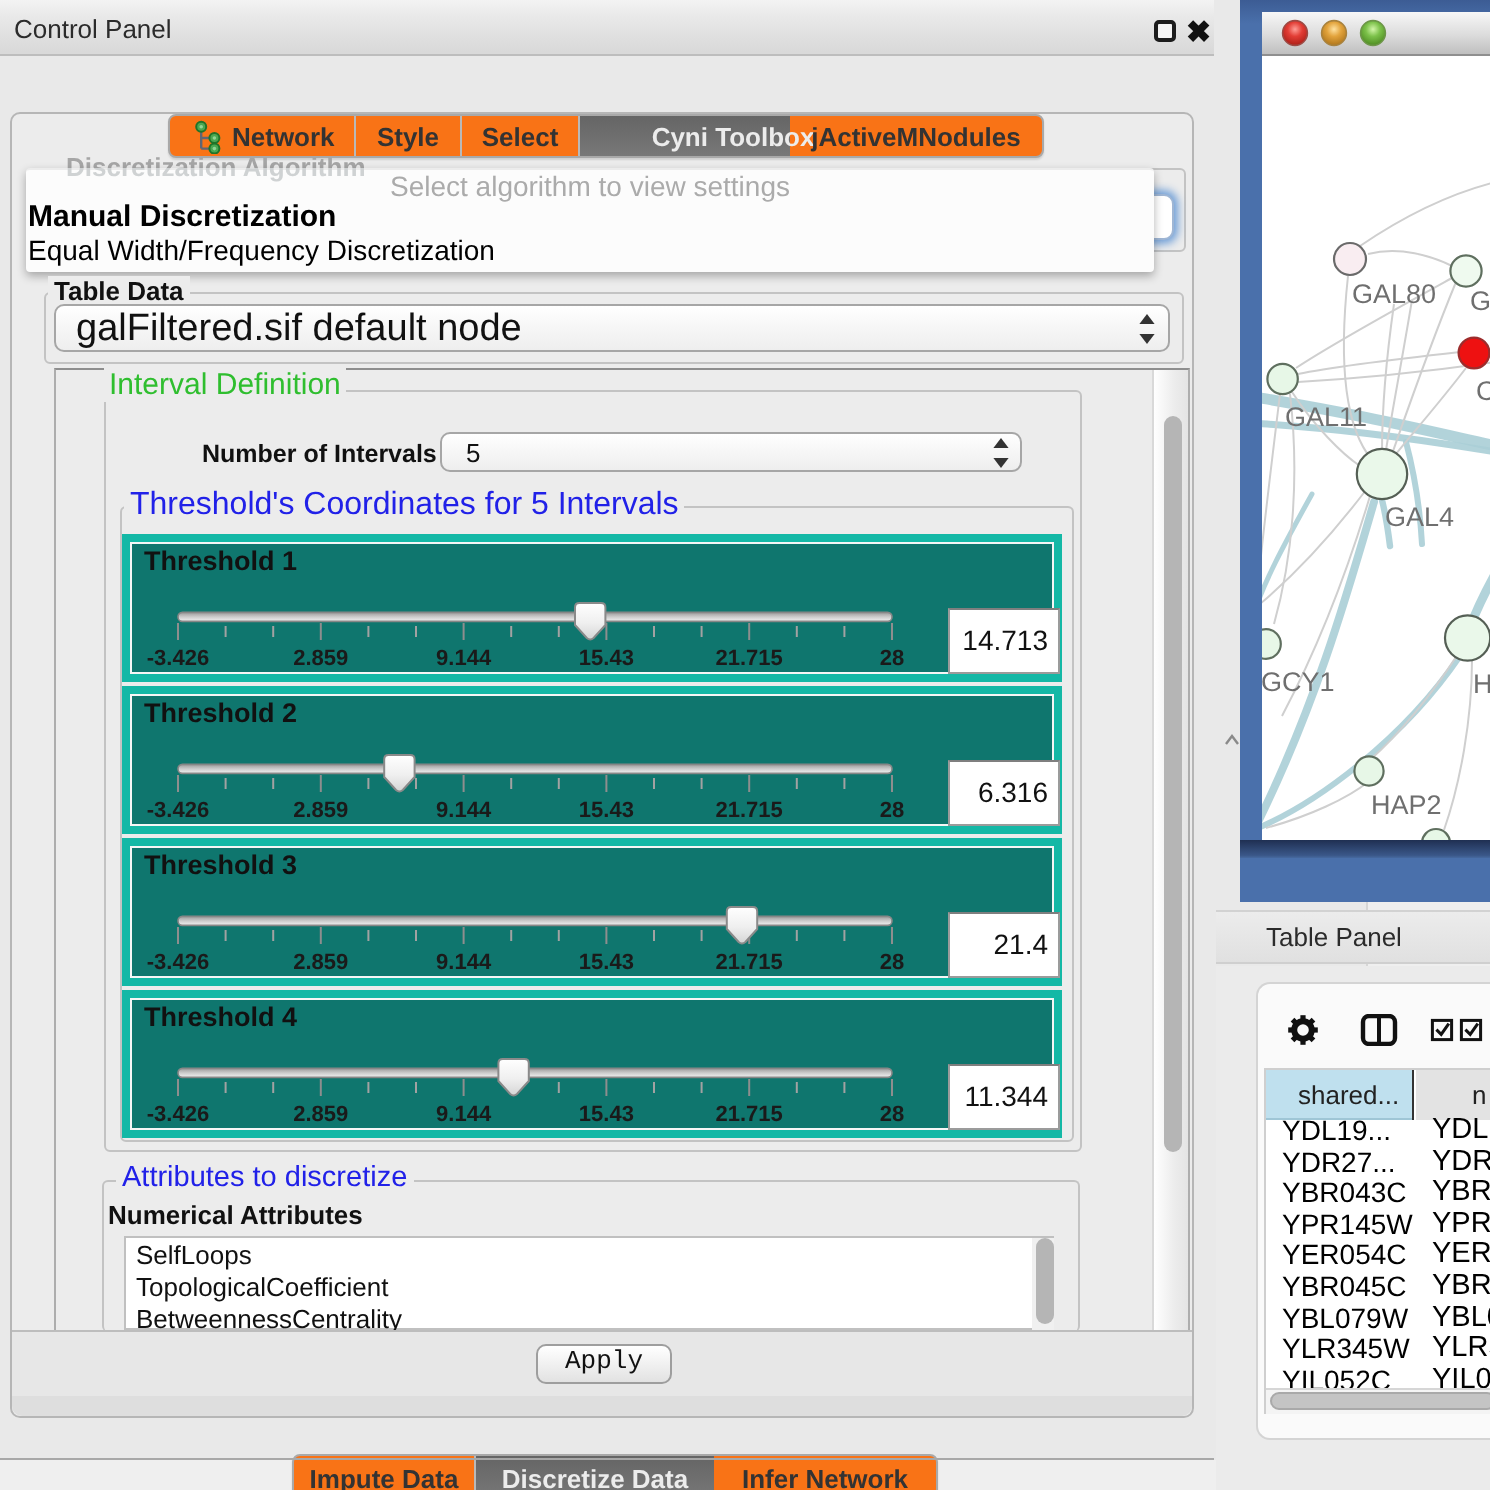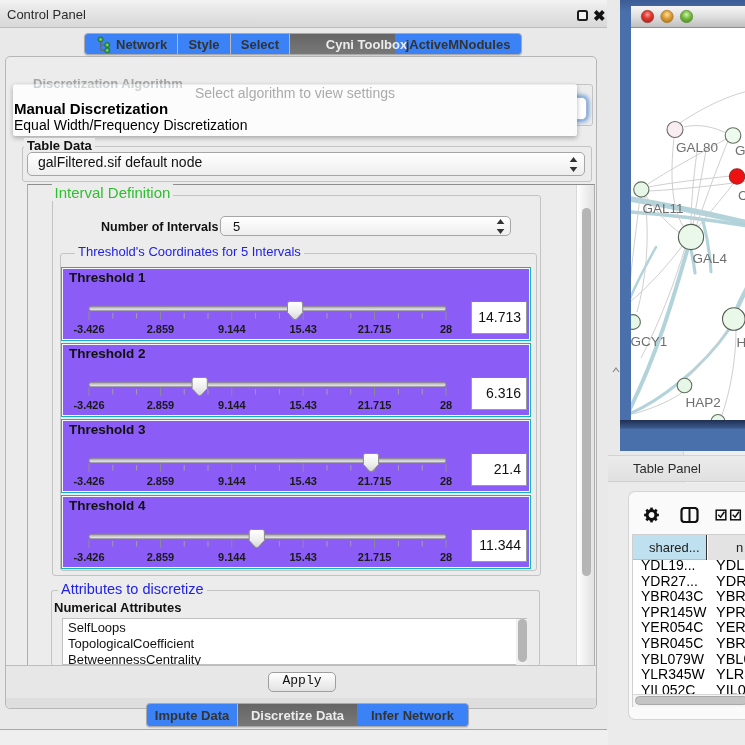--- a/index.html
+++ b/index.html
@@ -15,41 +15,41 @@
   border-bottom:1px solid #bdbdbd; }
 #titletxt { left:7px; top:7px; font-size:13px; color:#2b2b2b; }
 #btn-float { left:577px; top:10px; width:11px; height:11px; border:2px solid #1c1c1c; border-radius:2.5px; background:#f4f4f4; }
 #btn-close { left:593px; top:7px; font-size:15px; font-weight:700; color:#111; }
 
 
 #content { left:5px; top:56px; width:592px; height:653px; background:#ececec;
   border:1px solid #b6b6b6; border-radius:5px; }
 
 
-.seg { display:flex; height:22px; background:#3b82f6; border:1px solid #a9a9a9; border-radius:4px; overflow:hidden;
-  box-shadow:0 1px 1px rgba(0,0,0,0.12); }
+.seg { display:flex; height:22px; background:#f97316; border:1px solid #a9a9a9; border-radius:4px; overflow:hidden;
+  box-shadow:0 1px 1px rgba(0,0,0,0.12);margin-top:24px; }
 .seg .t { display:flex; align-items:center; justify-content:center; font-size:13px; font-weight:700; color:#333;
   border-right:1px solid #b9b9b9; white-space:nowrap; }
 .seg .t:last-child { border-right:none; }
 .seg .t.sel { background:linear-gradient(#656565,#787878); color:#ececec; border-right:none; }
 
 
 .group { border:1px solid #c3c3c3; border-radius:3px; }
 .gl { position:absolute; top:-8px; font-size:12.5px; background:#ececec; padding:0 3px; white-space:nowrap; }
 
 
 .aqua { background:linear-gradient(#ffffff,#f7f7f7 45%,#eeeeee); border:1px solid #a6a6a6; border-radius:5px; }
 
 .bold { font-weight:700; }
 .f13 { font-size:13px; }
 .f12 { font-size:12.5px; }
 
 
-.tpanel { left:61px; width:470px; height:74px; background:#8b5cf6;
-  border:1px solid #14b8a6; box-shadow:inset 0 0 0 1px #f6f6f6; }
+.tpanel { left:61px; width:470px; height:74px; background:#0f766e;
+  border:4px solid #14b8a6; box-shadow:inset 0 0 0 1px #f6f6f6; }
 .tlabel { left:7px; top:2px; font-size:13.5px; font-weight:700; color:#111; }
 .vbox { left:409px; top:33px; width:56px; height:33px; background:#fff;
   border:1px solid #9b9b9b; border-top-color:#7f7f7f; font-size:14px; color:#111;
   text-align:right; padding:7px 5px 0 0; }
 
 
 .sbthumb { background:#b5b5b5; border-radius:5px; }
 
 text { font-family:"Liberation Sans", sans-serif; }
 </style>
@@ -94,21 +94,21 @@
     <div class="abs" style="left:13px; top:84px; width:564px; height:16px; overflow:hidden;">
       <div class="abs bold" style="left:20px; top:-8px; font-size:13px; color:#cfd2d3; white-space:nowrap;">Discretization Algorithm</div>
     </div>
     <div class="abs" style="left:13px; top:84.5px; width:564px; text-align:center; font-size:14px; color:#ababab;">Select algorithm to view settings</div>
     <div class="abs bold" style="left:14px; top:99.5px; font-size:15px; color:#000;">Manual Discretization</div>
     <div class="abs" style="left:14px; top:116.5px; font-size:14px; color:#000;">Equal Width/Frequency Discretization</div>
 
     <div class="abs group" style="left:22px; top:146px; width:570px; height:36px;"></div>
     <div class="abs gl bold" style="left:24px; top:138px; color:#111; font-size:13px;">Table Data</div>
     <div class="abs aqua" style="left:27px; top:152px; width:558px; height:24px;"></div>
-    <div class="abs" style="left:38px; top:153.5px; font-size:14px; color:#111;">galFiltered.sif default node</div>
+    <div class="abs" style="left:38px; top:153.5px; font-size:19px; color:#111;">galFiltered.sif default node</div>
     <svg class="abs" style="left:569px; top:157px;" width="9" height="15" viewBox="0 0 9 15">
       <path d="M4.5 0 L8.3 5 H0.7 Z" fill="#333"></path>
         <path d="M4.5 15 L8.3 10 H0.7 Z" fill="#333"></path>
     </svg>
 
     <div class="abs" style="left:27px; top:184px; width:568px; height:482px; background:#ececec;
          border:1px solid #adadad; border-top-color:#8e8e8e;"></div>
     <div class="abs" style="left:576px; top:185px; width:18px; height:480px; border-left:1px solid #d9d9d9; background:linear-gradient(90deg,#ffffff,#ececec 60%,#e4e4e4);"></div>
     <div class="abs sbthumb" style="left:582px; top:208px; width:9px; height:368px;"></div>
 
@@ -117,21 +117,21 @@
 
     <div class="abs bold f12" style="left:101px; top:220px; color:#111;">Number of Intervals</div>
     <div class="abs aqua" style="left:220px; top:216px; width:291px; height:20px;"></div>
     <div class="abs f13" style="left:233px; top:219px; color:#111;">5</div>
     <svg class="abs" style="left:496px; top:219px;" width="9" height="15" viewBox="0 0 9 15">
       <path d="M4.5 0 L8.3 5 H0.7 Z" fill="#333"></path>
         <path d="M4.5 15 L8.3 10 H0.7 Z" fill="#333"></path>
     </svg>
 
     <div class="abs group" style="left:60px; top:253px; width:477px; height:318px;"></div>
-    <div class="abs gl" style="left:62px; top:243.5px; color:#2121e8; font-weight:400; font-size:13px;margin-left:13px;">Threshold's Coordinates for 5 Intervals</div>
+    <div class="abs gl" style="left:62px; top:243.5px; color:#2121e8; font-weight:400; font-size:16px;">Threshold's Coordinates for 5 Intervals</div>
 
     <div class="abs tpanel" style="top:266.5px;">
         <div class="abs tlabel">Threshold 1</div>
         <div class="abs vbox">14.713</div>
       </div>
     <svg class="abs" style="left:70px; top:296.5px; overflow:visible;" width="400" height="40" viewBox="0 0 400 40">
         <defs>
           <linearGradient id="thg0" x1="0" y1="0" x2="0" y2="1">
             <stop offset="0" stop-color="#ffffff"></stop>
             <stop offset="0.55" stop-color="#efefef"></stop>

